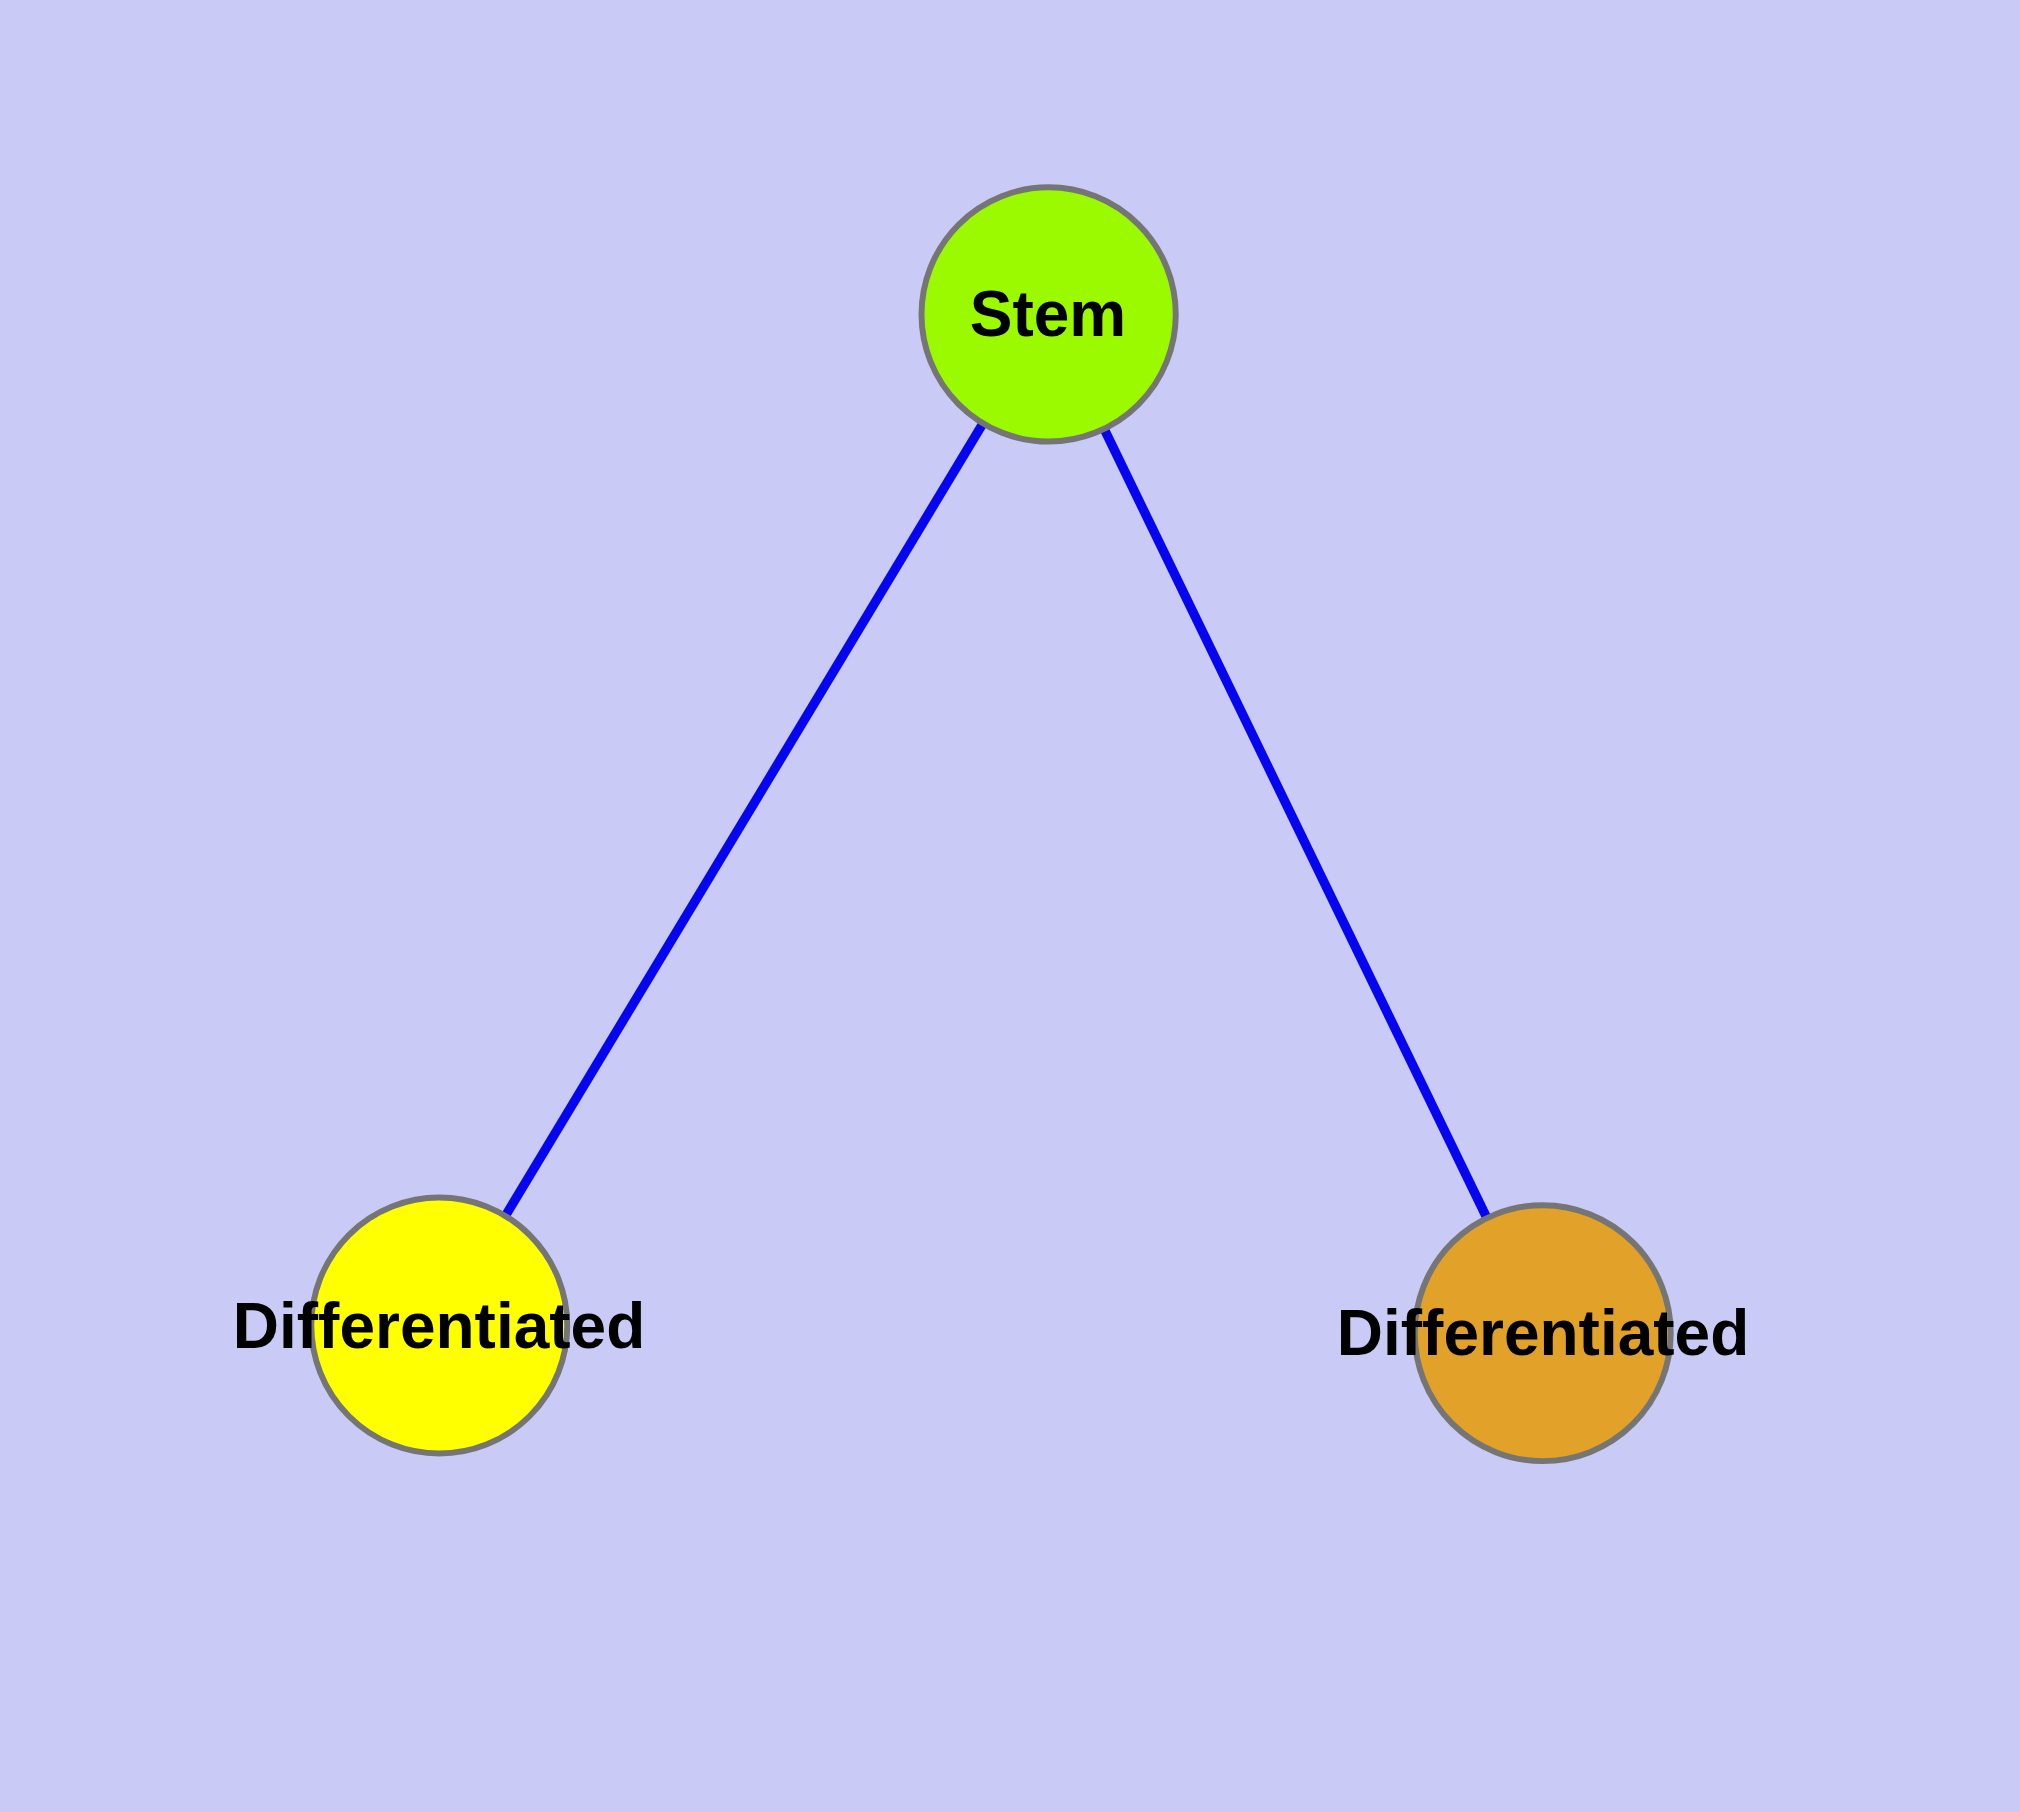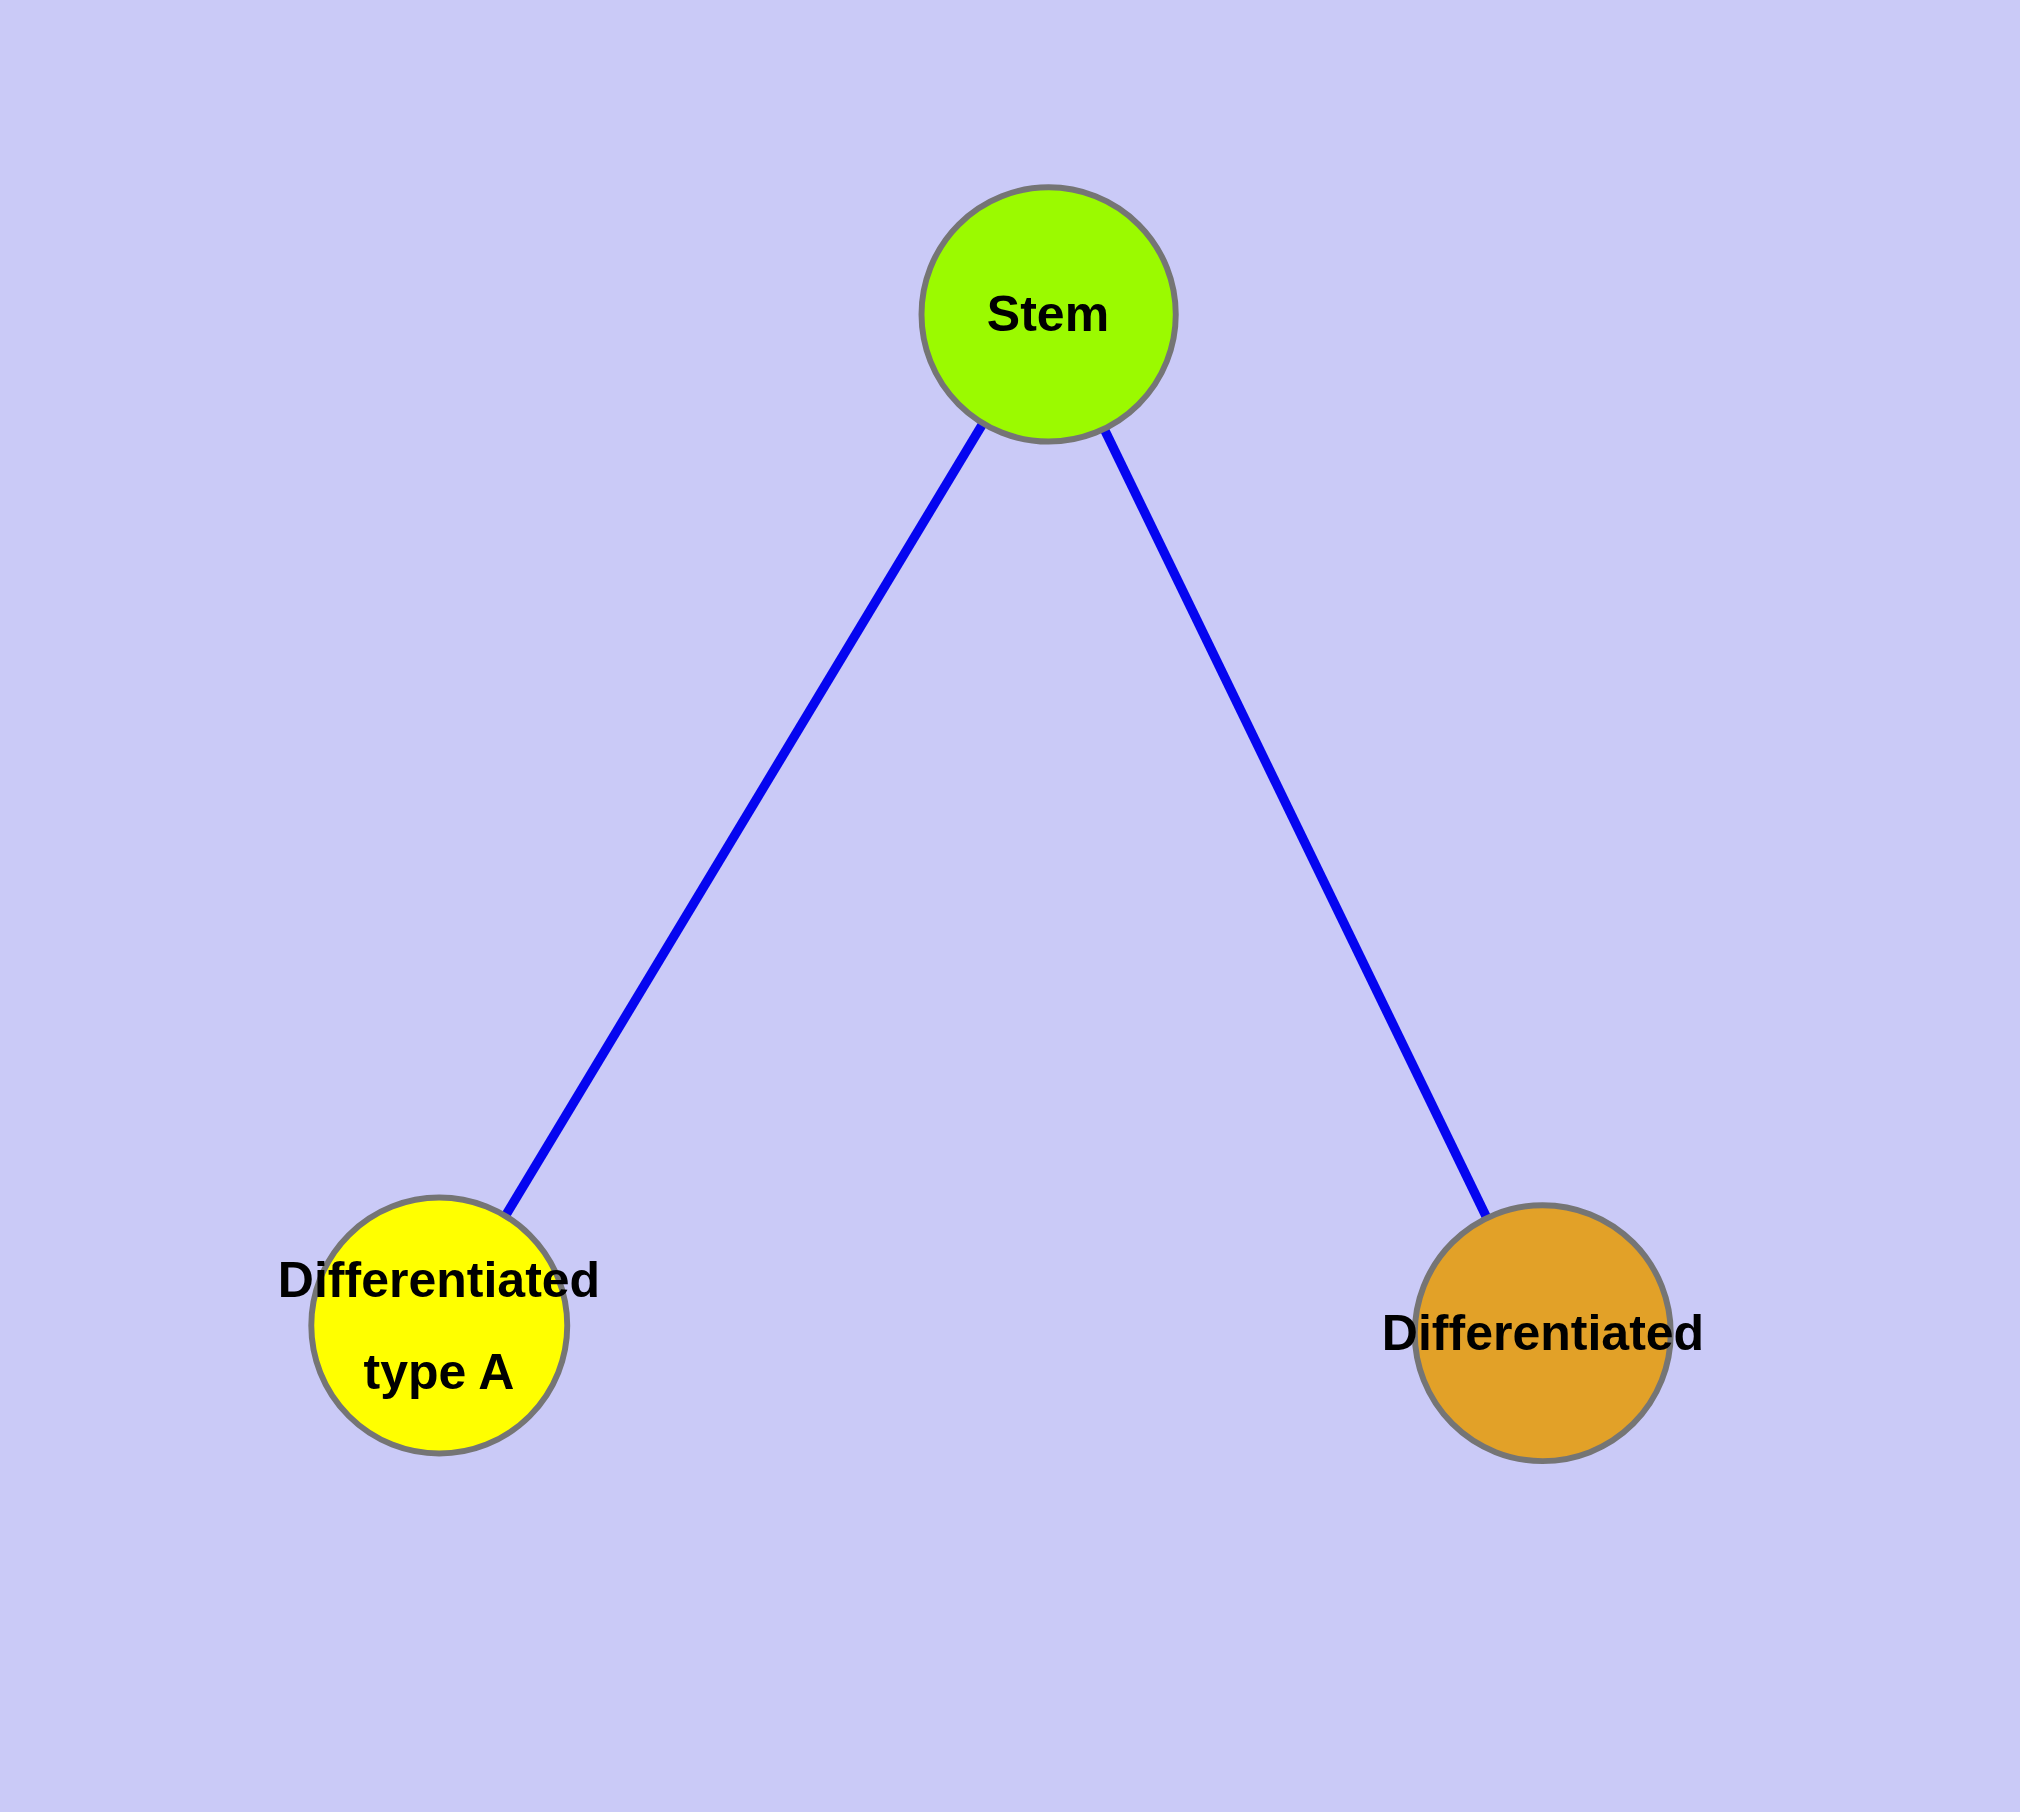--- a/index.html
+++ b/index.html
@@ -20,21 +20,21 @@
     left: 0;
     top: 0;
     display: block;
   }
   .node-label {
     position: absolute;
     transform: translate(-50%, -50%);
     text-align: center;
     white-space: nowrap;
     font-weight: bold;
-    font-size: 50px;
+    font-size: 64px;
     line-height: 92px;
     letter-spacing: 0;
   }
   .node-label .line {
     display: block;
   }
   .node-label .line:empty {
     display: none;
   }
 </style>
@@ -52,20 +52,19 @@
     <circle cx="518" cy="1564" r="151" fill="#ffff00" stroke="#757575" stroke-width="7"></circle>
     <circle cx="1820" cy="1573" r="151" fill="#e2a128" stroke="#757575" stroke-width="7"></circle>
   </svg>
 
   <div class="node-label" style="left: 1048px; top: 314px; color: rgb(0, 0, 0);">
     <span class="line">Stem</span>
 
   </div>
   <div class="node-label" style="left: 439px; top: 1326px; color: rgb(0, 0, 0);">
     <span class="line">Differentiated</span>
-    <span class="line">type A</span>
   </div>
   <div class="node-label" style="left: 1543px; top: 1333px; color: rgb(0, 0, 0);">
     <span class="line">Differentiated</span>
   </div>
 
 </div>
 
 
 </body></html>

